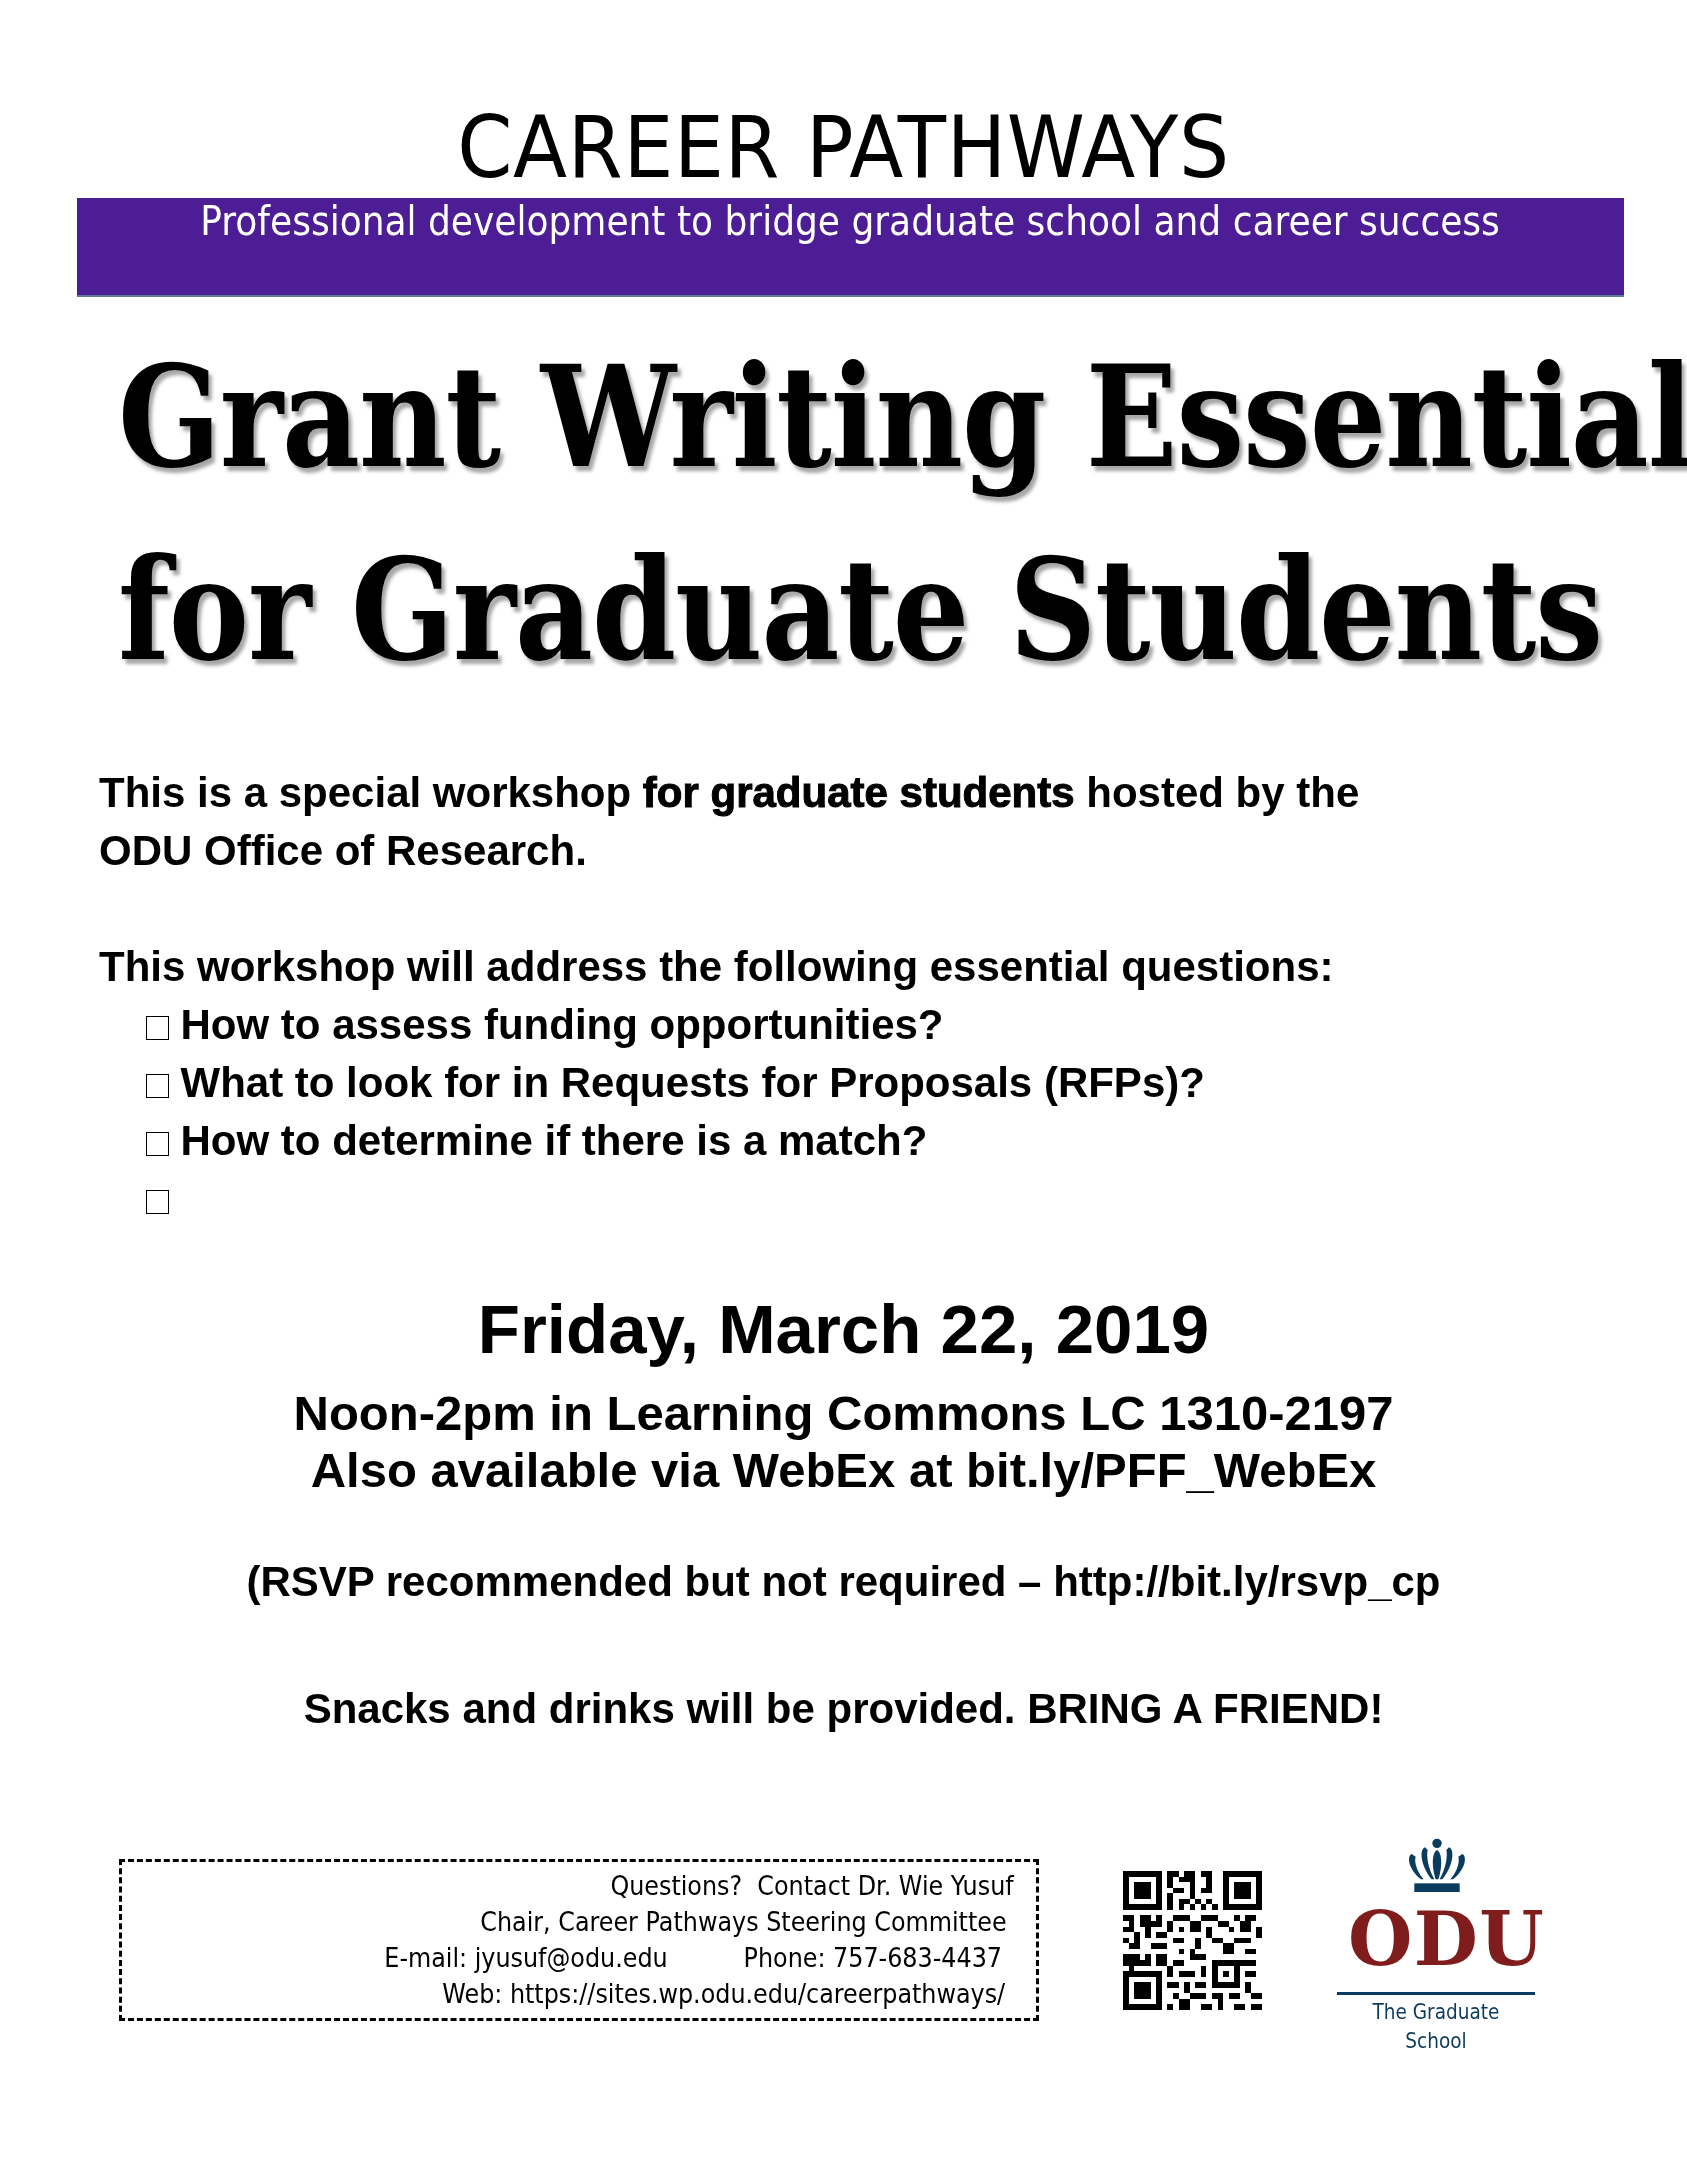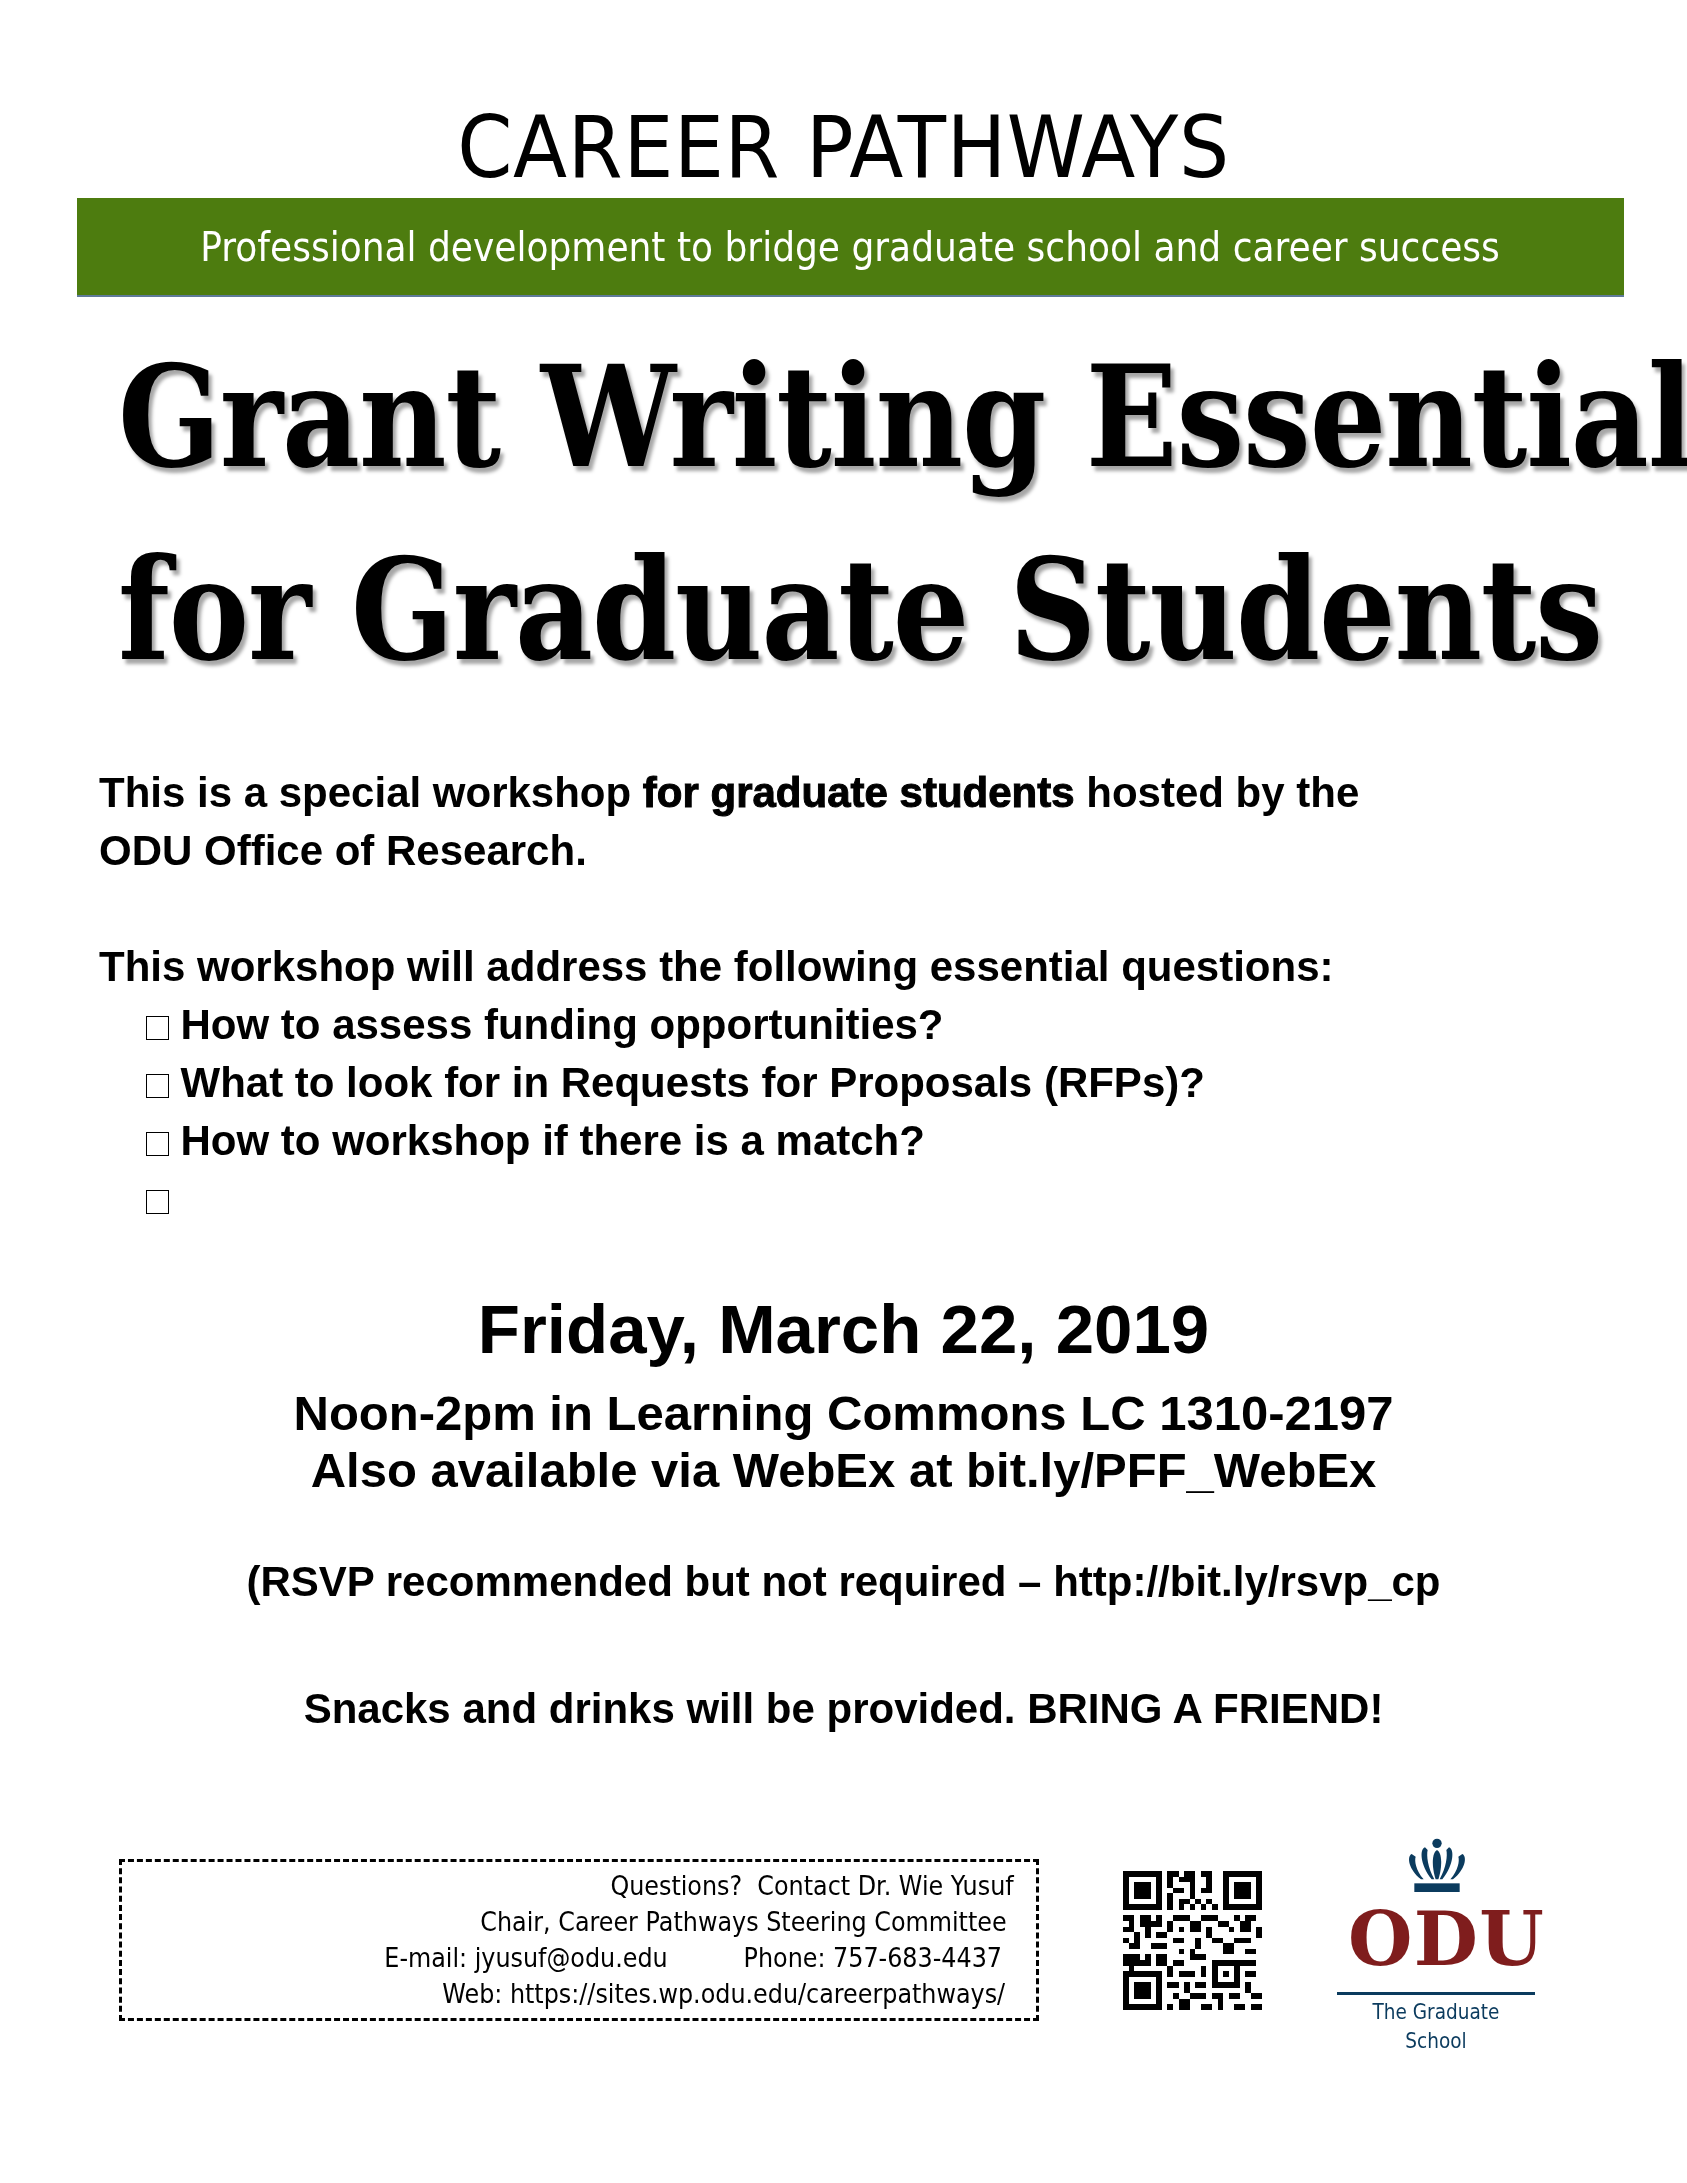--- a/index.html
+++ b/index.html
@@ -5,23 +5,23 @@
     html, body { margin: 0; padding: 0; background: #ffffff; }
     body { width: 1687px; height: 2183px; position: relative; overflow: hidden; color: #000; }
     .abs { position: absolute; }
 
     .series-title {
       left: 0; width: 1687px; top: 98px; text-align: center;
       font-family: "DejaVu Sans", sans-serif; font-size: 85px; line-height: 99px;
       letter-spacing: 0.7px; font-weight: normal; transform: scaleX(0.93); transform-origin: center;
     }
     .banner {
-      left: 77px; top: 198px; width: 1547px; height: 97px; background: #4d7c0f;
+      left: 77px; top: 198px; width: 1547px; height: 97px; background: #4c1d95;
       border-bottom: 2px solid #5f7a99;
-      display: flex; align-items: center; justify-content: center;
+      display: flex; justify-content: center;
     }
     .banner-text {
       color: #ffffff; font-family: "DejaVu Sans", sans-serif; font-size: 40px;
       transform: scaleX(0.9); white-space: nowrap;
     }
 
     .headline {
       left: 0; width: 1687px; text-align: center;
       font-family: "DejaVu Serif", serif; font-weight: bold; font-size: 140px;
       text-shadow: 4px 5.3px 4px rgba(0,0,0,0.35); white-space: nowrap;
@@ -105,21 +105,21 @@
   <div class="bullet-row">
     <span class="checkbox"></span>
     <span>How to assess funding opportunities?</span>
   </div>
   <div class="bullet-row">
     <span class="checkbox"></span>
     <span>What to look for in Requests for Proposals (RFPs)?</span>
   </div>
   <div class="bullet-row">
     <span class="checkbox"></span>
-    <span>How to workshop if there is a match?</span>
+    <span>How to determine if there is a match?</span>
   </div>
   <div class="bullet-row">
     <span class="checkbox"></span>
   </div>
 </div>
 
 <div class="abs center-line date">Friday, March 22, 2019</div>
 <div class="abs center-line time-loc">Noon-2pm in Learning Commons LC 1310-2197</div>
 <div class="abs center-line webex">Also available via WebEx at bit.ly/PFF_WebEx</div>
 <div class="abs center-line rsvp">(RSVP recommended but not required – http://bit.ly/rsvp_cp</div>

